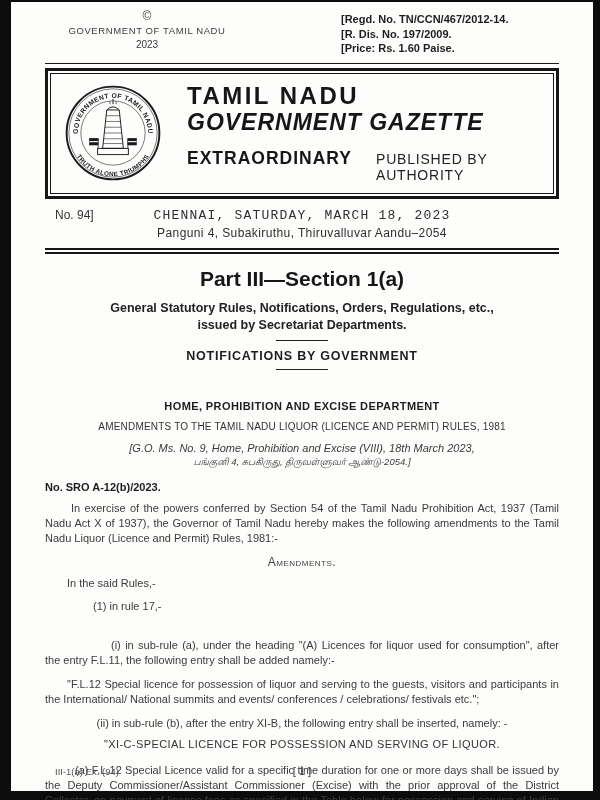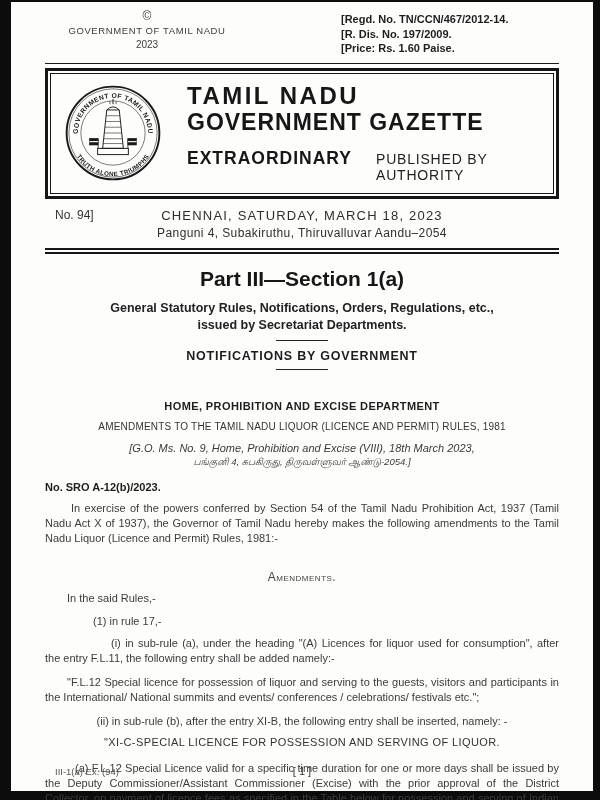--- a/index.html
+++ b/index.html
@@ -22,48 +22,48 @@
   .hdr-left .yr{font-size:10px;margin-top:3px;}
   .hdr-right{margin-top:2px;width:218px;}
   .hdr-right div{font-size:11px;font-weight:bold;line-height:14.5px;color:#1d1d1d;}
   .rule-1{border:none;border-top:1.5px solid #1a1a1a;margin:7px 0 4px 0;}
   
   .mast{border:3px solid #161616;}
   .mast-in{border:1px solid #161616;margin:2px;padding:9px 14px 10px 14px;display:flex;align-items:center;}
   .emblem{flex:0 0 auto;}
   .mast-text{margin-left:26px;}
   .t1{font-size:24px;font-weight:bold;letter-spacing:2.5px;color:#161616;line-height:26px;}
-  .t2{font-size:23px;font-weight:bold;letter-spacing:1px;color:#161616;line-height:27px;}
+  .t2{font-size:23px;font-weight:bold;letter-spacing:1px;color:#161616;line-height:27px;font-style:italic;}
   .t3row{margin-top:12px;display:flex;align-items:baseline;}
   .t3{font-size:17.5px;font-weight:bold;letter-spacing:1px;color:#161616;}
   .t4{font-size:14px;letter-spacing:.8px;margin-left:24px;color:#222;}
   
   .dateline{position:relative;padding:9px 0 7px 0;}
   .issue{position:absolute;left:10px;top:9px;font-size:12px;color:#333;}
   .dl-center{text-align:center;}
-  .dl1{font-size:13px;letter-spacing:1.2px;color:#2e2e2e;}
+  .dl1{font-size:13px;letter-spacing:1.2px;color:#2e2e2e;font-family:Liberation Mono, monospace;}
   .dl2{font-size:12px;letter-spacing:.4px;margin-top:3px;color:#2e2e2e;}
   .rule-2{height:2px;border-top:2.5px solid #161616;border-bottom:2px solid #161616;margin:1px 0 0 0;}
   
   .part{margin-top:13px;text-align:center;font-size:21px;font-weight:bold;color:#161616;}
   .gsr{margin-top:9px;text-align:center;font-size:12.5px;font-weight:bold;line-height:17px;color:#222;}
   .mini-rule{width:52px;border:none;border-top:1.8px solid #222;margin:6px auto 8px auto;}
   .notif{text-align:center;font-size:12.5px;font-weight:bold;letter-spacing:.8px;color:#1d1d1d;}
   
   .dept{margin-top:30px;text-align:center;font-size:11px;font-weight:bold;letter-spacing:.4px;color:#1d1d1d;}
   .subj{margin-top:9px;text-align:center;font-size:10px;letter-spacing:.2px;color:#333;}
   .goref{margin-top:10px;text-align:center;font-size:11px;font-style:italic;color:#3a3a3a;line-height:13px;}
   .gorefta{text-align:center;font-size:9.5px;font-style:italic;color:#3a3a3a;line-height:13px;}
   .sro{margin-top:13px;font-size:11px;font-weight:bold;color:#1d1d1d;}
   .para{font-size:11px;line-height:15px;text-align:justify;color:#3b3b3b;}
   .preamble{margin-top:8px;text-indent:26px;}
-  .amend{margin-top:24px;text-align:center;font-variant:small-caps;font-size:12px;letter-spacing:.5px;color:#444;}
+  .amend{margin-top:9px;text-align:center;font-variant:small-caps;font-size:12px;letter-spacing:.5px;color:#444;}
   .c-ind1{margin-top:8px;margin-left:22px;font-size:11px;color:#3b3b3b;}
   .c-ind2{margin-top:11px;margin-left:48px;font-size:11px;color:#3b3b3b;}
-  .c-p3{margin-top:9px;text-indent:66px;}
+  .c-p3{margin-top:26px;text-indent:66px;}
   .c-p4{margin-top:9px;text-indent:22px;}
   .c-ctr{margin-top:10px;text-align:center;font-size:11px;color:#3b3b3b;}
   .c-hd{margin-top:9px;text-align:center;font-size:11px;letter-spacing:.4px;color:#333;}
   .c-p7{margin-top:13px;text-indent:30px;}
   
   .footer{position:absolute;left:34px;right:34px;bottom:14px;}
   .fref{position:absolute;left:10px;bottom:0;font-size:9.5px;color:#555;}
   .fpage{text-align:center;font-size:11px;color:#333;}
 </style>
 </head>

